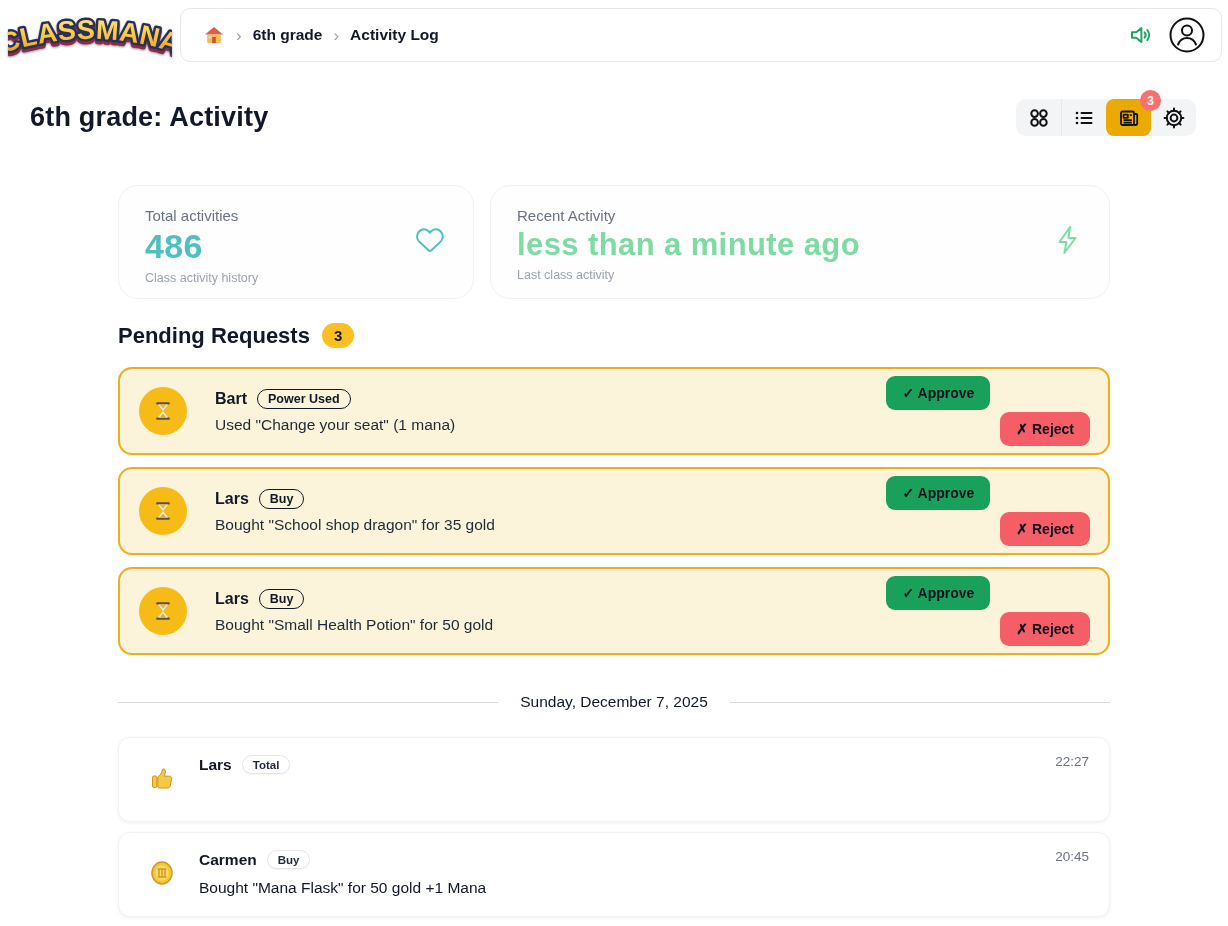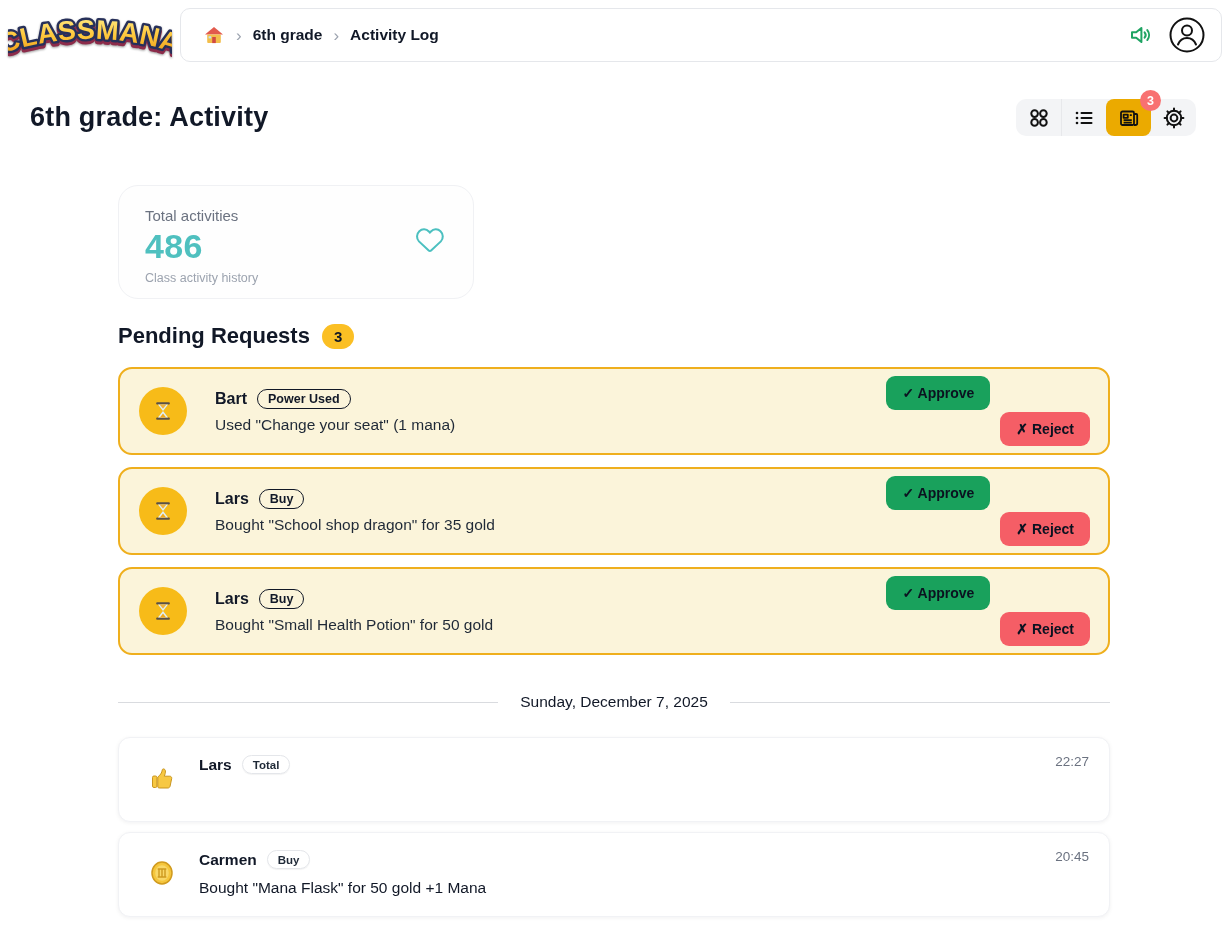--- a/index.html
+++ b/index.html
@@ -41,21 +41,21 @@
   .stat-card.total { width:356px; }
   .stat-card.recent { flex:1; }
   .stat-label { color:#6B7280; font-size:15px; }
   .stat-value { font-weight:800; margin-top:3px; letter-spacing:.4px; white-space:nowrap; }
   .stat-card.total  .stat-value { color:#4FC0BF; font-size:34px; }
   .stat-card.recent .stat-value { color:#7FDBA4; font-size:31px; }
   .stat-sub { color:#9CA3AF; font-size:12.5px; margin-top:5px; }
   .stat-icon { position:absolute; right:28px; top:50%; transform:translateY(-50%); }
 
   
-  .section-head { position:absolute; top:323px; left:118px; display:flex; align-items:flex-end; gap:12px; }
+  .section-head { position:absolute; top:323px; left:118px; display:flex; align-items:flex-start; gap:12px; }
   .section-title { font-size:22px; font-weight:800; }
   .count-badge { background:#FBBF24; color:#111827; border-radius:999px; padding:4px 12px; font-size:15px; font-weight:700; }
 
   .pending-list { position:absolute; top:367px; left:118px; width:992px; display:flex; flex-direction:column; gap:12px; }
   .pending-card {
     height:88px; background:#FBF4DA; border:2px solid #EFAF1D; border-radius:14px;
     display:flex; align-items:center; padding:0 18px 0 19px;
   }
   .avatar { width:48px; height:48px; border-radius:50%; background:#F7BB18; display:flex; align-items:center; justify-content:center; flex:none; }
   .p-text { margin-left:28px; }
@@ -198,20 +198,30 @@
       <div class="stat-label">Total activities</div>
       <div class="stat-value">486</div>
       <div class="stat-sub">Class activity history</div>
       <span class="stat-icon">
         <svg width="30" height="28" viewBox="0 0 30 28">
           <path d="M26.5 5.6c-3-2.8-7.6-2.6-10.4.4l-1.1 1.2-1.1-1.2C11.1 3 6.5 2.8 3.5 5.6c-3.2 3-3.3 8-.4 11.1l10.6 10c.7.7 1.9.7 2.6 0l10.6-10c2.9-3.1 2.8-8.1-.4-11.1z" transform="scale(0.92) translate(1.2,0)" fill="none" stroke="#4CC0C0" stroke-width="2.2"></path>
         </svg>
       </span>
     </div>
 
+    <div class="stat-card recent">
+      <div class="stat-label">Recent Activity</div>
+      <div class="stat-value">less than a minute ago</div>
+      <div class="stat-sub">Last class activity</div>
+      <span class="stat-icon">
+        <svg width="26" height="30" viewBox="0 0 26 30">
+          <path d="M15 2L4.5 17h7l-2.2 11L20.5 13h-7L15 2z" fill="none" stroke="#7FDBA4" stroke-width="2" stroke-linejoin="round"></path>
+        </svg>
+      </span>
+    </div>
   </div>
 
   <div class="section-head">
     <span class="section-title">Pending Requests</span>
     <span class="count-badge">3</span>
   </div>
 
   <div class="pending-list">
 
     <div class="pending-card">

